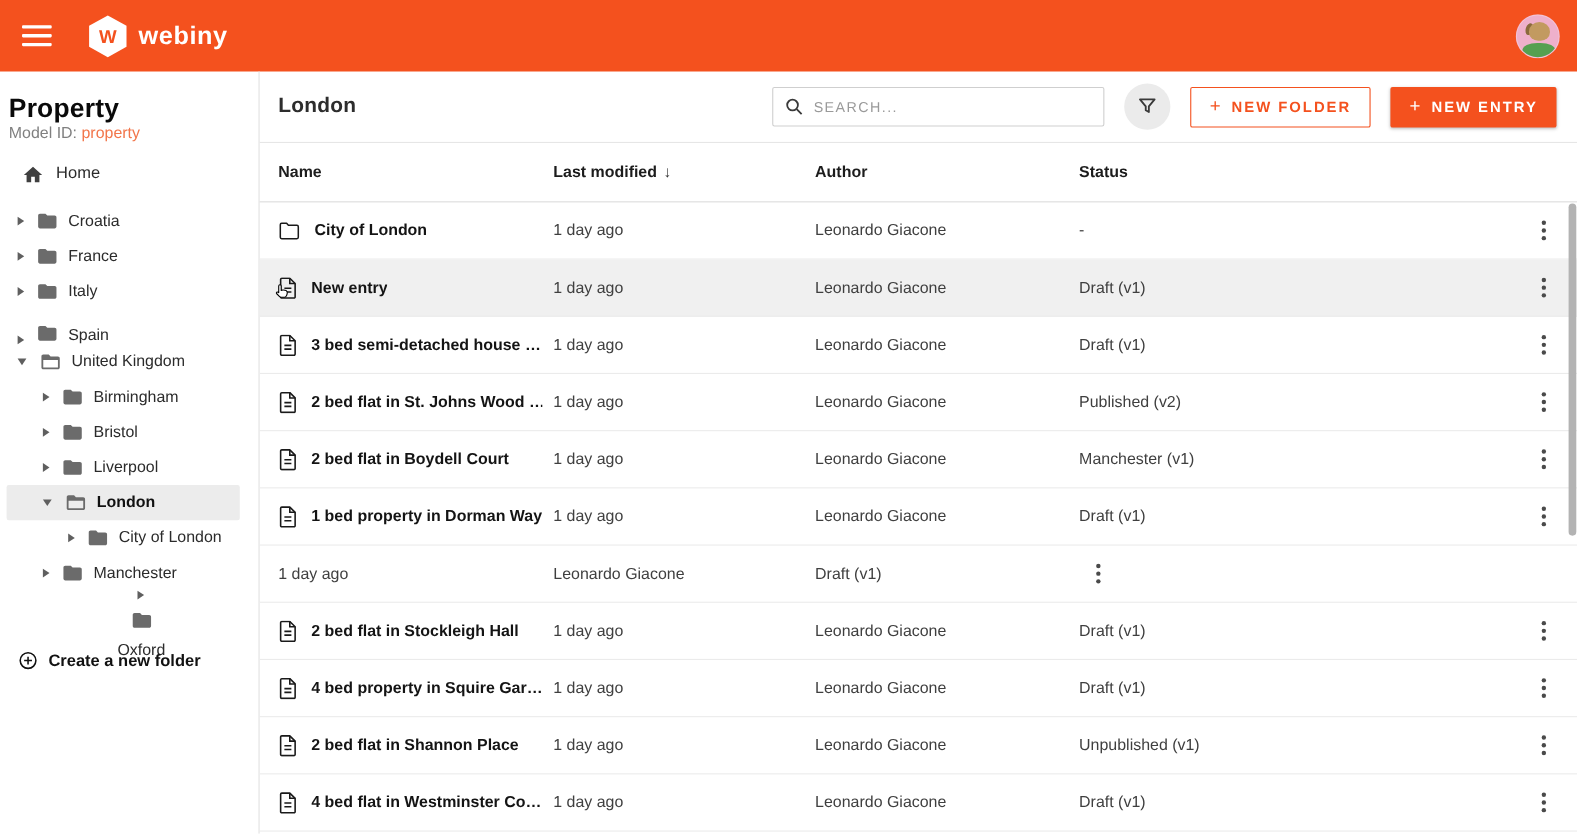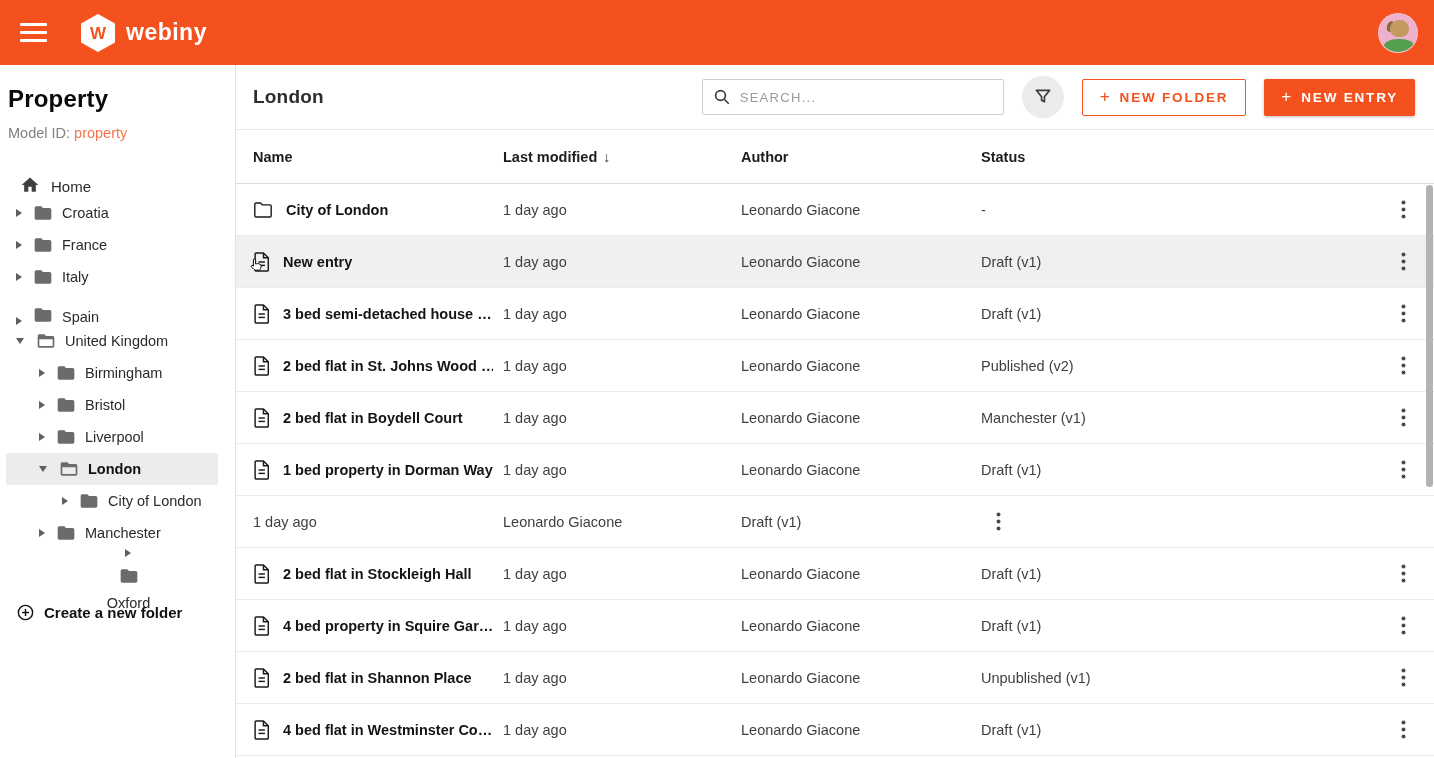--- a/index.html
+++ b/index.html
@@ -27,23 +27,23 @@
     background:#55a050; border-radius:45% 45% 0 0; }
 
   
   .container { display:flex; height:693px; }
 
   
   .sidebar { width:236px; border-right:1px solid #e2e2e2; padding-top:20px;
     display:flex; flex-direction:column; }
   .sidebar-head { padding:0 16px 14px 8px; }
   .sidebar-title { font-size:24px; font-weight:600; color:#0a0a0a; letter-spacing:0.2px; }
-  .model-id { margin-top:12px; font-size:14.5px; color:#808080; }
+  .model-id { margin-top:0; font-size:14.5px; color:#808080; }
   .model-id b { color:#f2764b; font-weight:400; }
-  .home-item { display:flex; align-items:flex-end; gap:11px; height:34px;
+  .home-item { display:flex; align-items:flex-start; gap:11px; height:34px;
     padding-left:14px; margin:6px 17px 2px 6px; cursor:pointer; font-size:15px;
     color:#2b2b2b; }
   .tree { display:flex; flex-direction:column; }
   .tree-item { display:flex; align-items:center; gap:9px; height:32px;
     margin:0 17px 0 6px; border-radius:2px; cursor:pointer; font-size:14.5px;
     color:#2b2b2b; }
   .tree-item.selected { background:#ececec; font-weight:700; color:#111; }
   .caret { width:0; height:0; border-left:6px solid #5f5f5f;
     border-top:4.5px solid transparent; border-bottom:4.5px solid transparent;
     margin-right:2px; flex:0 0 auto; cursor:pointer; }

